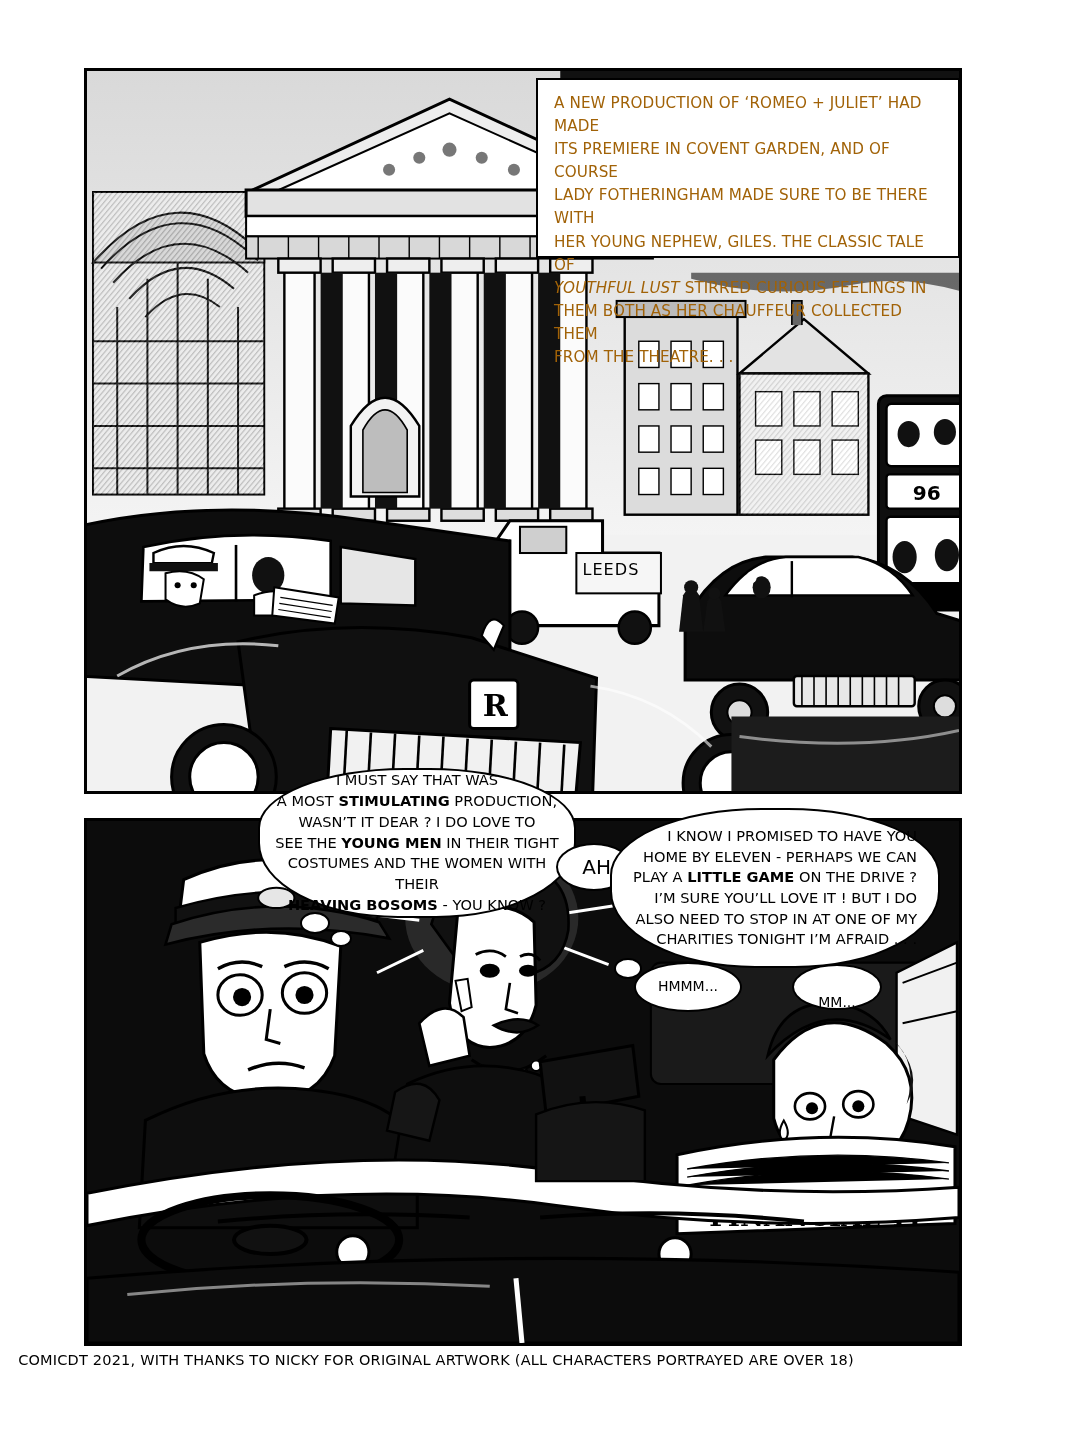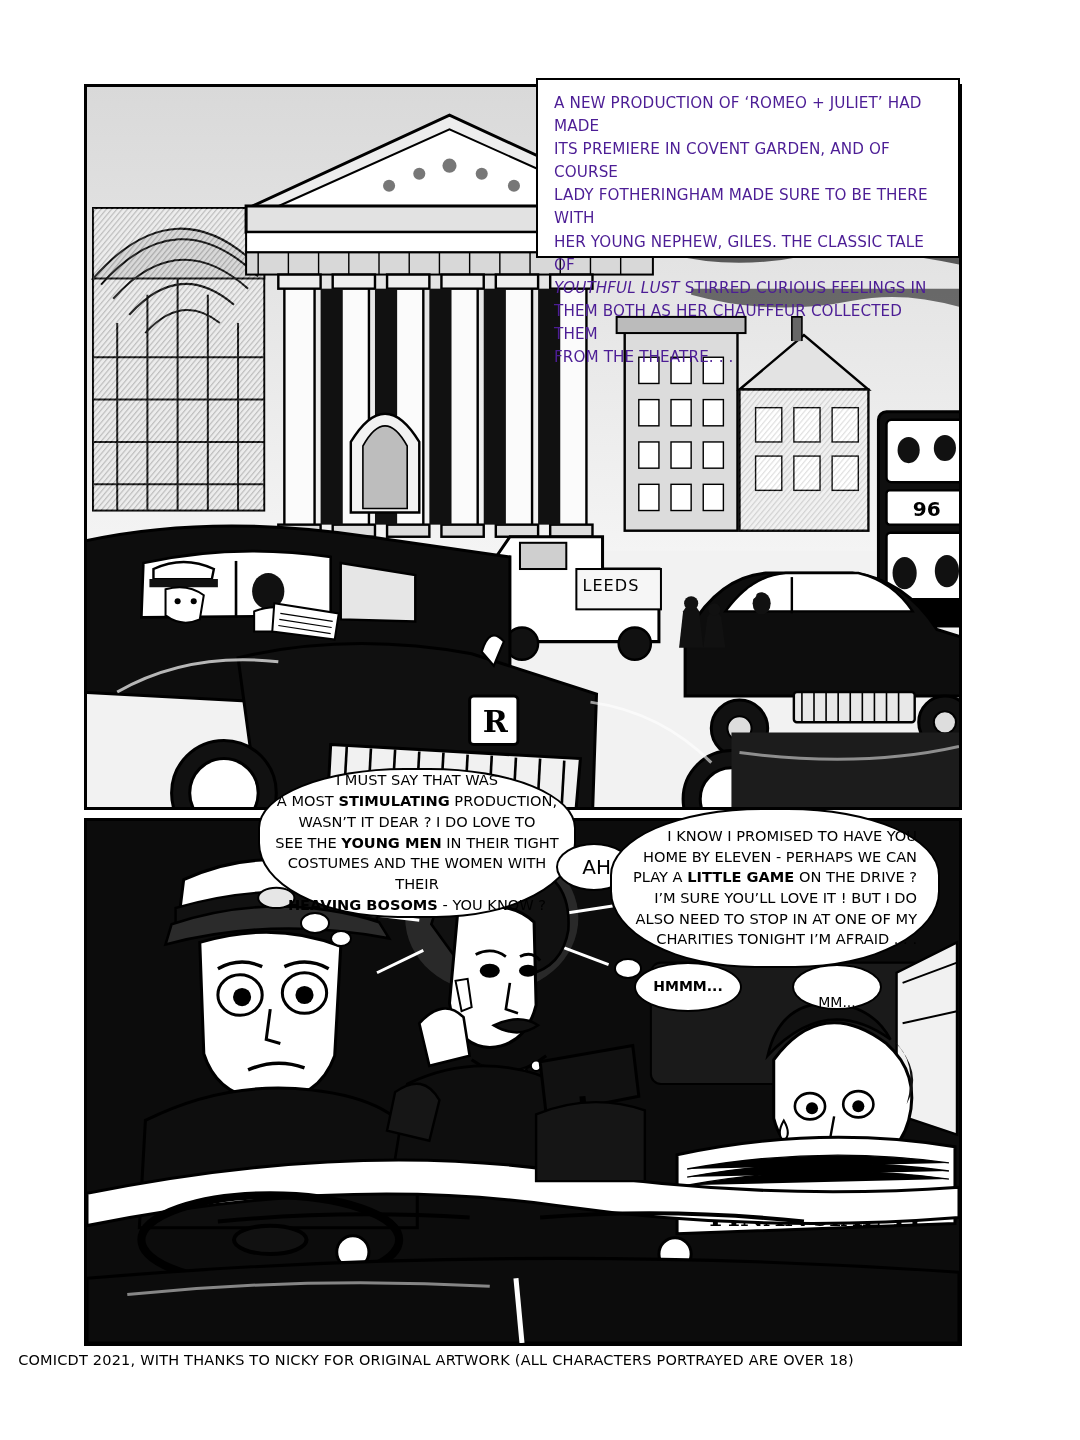--- a/index.html
+++ b/index.html
@@ -22,21 +22,21 @@
 
   
   .panel {
     position: absolute;
     border: 3px solid #000;
     background: #f2f2f2;
     overflow: hidden;
   }
   #panel-top {
     left: 84px;
-    top: 84px;
+    top: 68px;
     width: 872px;
     height: 720px;
   }
   #panel-bottom {
     left: 84px;
     top: 818px;
     width: 872px;
     height: 522px;
   }
 
@@ -57,21 +57,21 @@
     top: 78px;
     width: 424px;
     height: 180px;
     z-index: 40;
   }
   .caption-text {
     font-family: "DejaVu Sans", sans-serif;
     font-size: 15.2px;
     line-height: 1.52;
     letter-spacing: 0.1px;
-    color: #4c1d95;
+    color: #a16207;
     margin: 0;
     text-transform: uppercase;
   }
   .caption-text b { font-weight: 400; font-style: italic; }
 
   
   .balloon {
     position: absolute;
     background: #ffffff;
     border: 2.5px solid #000;
@@ -118,21 +118,21 @@
     border-radius: 50%;
   }
   #balloon-ah p { font-size: 20px; padding: 0 4px; margin-left: 24px; }
   #balloon-hmmm {
     left: 634px;
     top: 962px;
     width: 108px;
     height: 50px;
     border-radius: 50%;
   }
-  #balloon-hmmm p { font-size: 14px; padding: 0 4px; font-weight: bold; }
+  #balloon-hmmm p { font-size: 14px; padding: 0 4px; }
   #balloon-mm {
     left: 792px;
     top: 964px;
     width: 90px;
     height: 46px;
     border-radius: 50%;
   }
   #balloon-mm p { font-size: 14px; padding: 0 4px; margin-top: 32px; }
 
   

